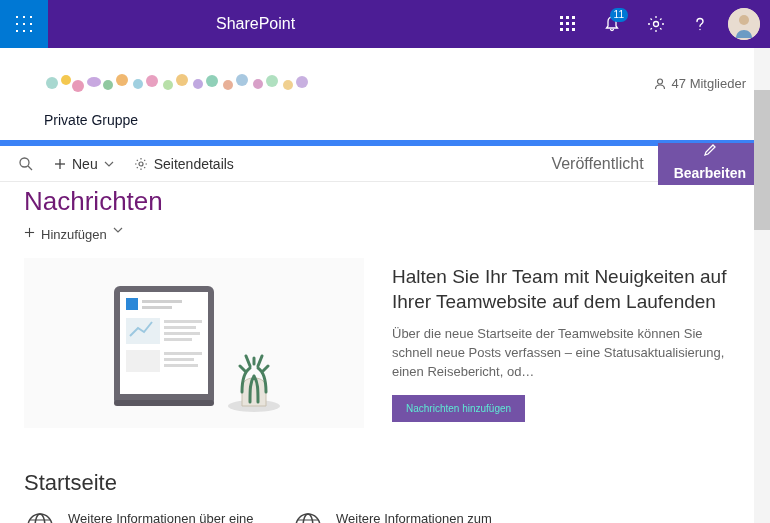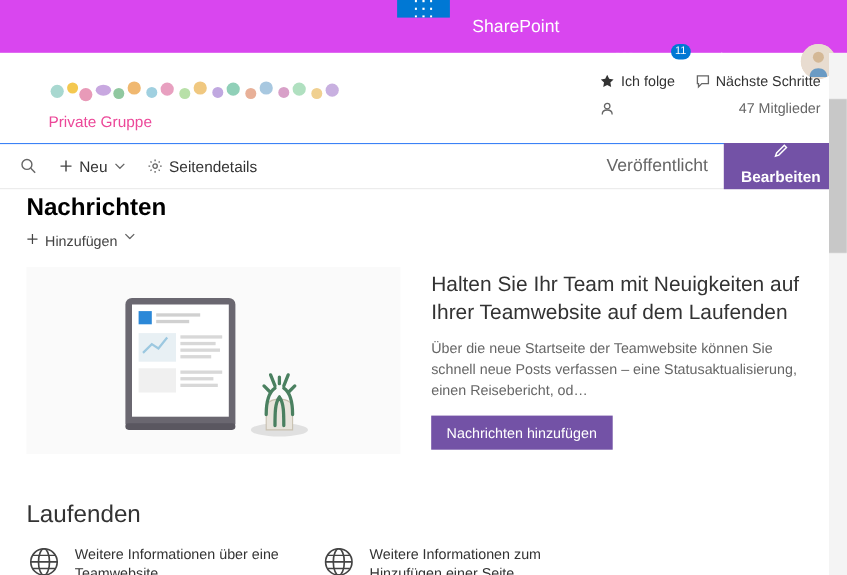--- a/index.html
+++ b/index.html
@@ -1,51 +1,51 @@
 <!DOCTYPE html>
 <html><head>
 <meta charset="utf-8">
 <style>
 * { margin: 0; padding: 0; box-sizing: border-box; font-family: "Segoe UI", Arial, sans-serif; }
 body { width: 770px; height: 523px; overflow: hidden; background: #fff; font-size: 14px; color: #333; }
 
-.suite-bar { height: 48px; background: #d946ef; display: flex; align-items: center; color: #fff; flex-direction: column; }
+.suite-bar { height: 48px; background: #4c1d95; display: flex; align-items: center; color: #fff; }
 .waffle { width: 48px; height: 48px; background: #0078d4; display: flex; align-items: center; justify-content: center; cursor: pointer; }
 .app-name { margin-left: 168px; font-size: 16px; font-weight: 400; }
 .suite-right { margin-left: auto; display: flex; align-items: center; height: 44px; }
 .suite-icon { width: 44px; height: 48px; display: flex; align-items: center; justify-content: center; cursor: pointer; position: relative; }
 .badge { position: absolute; top: 8px; right: 6px; background: #0078d4; border-radius: 8px; font-size: 10px; padding: 0 4px; line-height: 14px; }
 .avatar { width: 32px; height: 32px; border-radius: 50%; background: #e8d8c8; margin: 0 10px 0 6px; overflow: hidden; }
 
 .site-header { display: flex; align-items: flex-start; padding: 18px 24px 12px 24px; }
 .site-logo { width: 64px; height: 64px; background: #027e61; color: #fff; display: flex; align-items: center; justify-content: center; font-size: 20px; font-weight: 400; }
 .site-title-area { margin-left: 20px; }
 .site-decor { width: 270px; height: 26px; margin-top: 4px; }
-.site-desc { color: #ec4899; font-size: 14px; margin-top: 6px; }
+.site-desc { color: #0f172a; font-size: 14px; margin-top: 16px; }
 .site-actions { margin-left: auto; text-align: right; }
 .act-row { display: flex; gap: 18px; justify-content: flex-end; font-size: 13px; color: #333; }
 .act-item { display: flex; align-items: center; gap: 5px; cursor: pointer; }
 .members { margin-top: 10px; display: flex; align-items: center; gap: 5px; justify-content: space-between; font-size: 13px; color: #666; }
 
-.command-bar { height: 42px; border-top: 1px solid #3b82f6; border-bottom: 1px solid #eaeaea; display: flex; align-items: center; padding: 0 8px; }
+.command-bar { height: 42px; border-top: 6px solid #3b82f6; border-bottom: 1px solid #eaeaea; display: flex; align-items: center; padding: 0 8px; }
 .cmd { display: flex; align-items: center; gap: 6px; padding: 0 10px; height: 42px; cursor: pointer; font-size: 14px; color: #333; }
 .cmd-right { margin-left: auto; display: flex; align-items: center; }
 .status { color: #666; font-size: 16px; padding: 0 14px; }
 .edit-btn { background: #7352a6; color: #fff; height: 42px; display: flex; align-items: center; gap: 8px; padding: 0 16px; cursor: pointer; font-weight: 600; font-size: 14px; flex-direction: column; }
 
 .content { padding: 4px 24px 0 24px; height: 350px; overflow-y: auto; }
-.section-title { font-size: 22px; font-weight: 700; color: #000000; margin-bottom: 8px; }
+.section-title { font-size: 26px; font-weight: 400; color: #701a75; margin-bottom: 8px; }
 .add-btn { display: inline-flex; gap: 6px; font-size: 13px; color: #444; cursor: pointer; margin-bottom: 12px; }
 
 .news-row { display: flex; gap: 28px; align-items: center; margin-top: 4px; }
 .illus-box { width: 340px; height: 170px; background: #fafafa; display: flex; align-items: center; justify-content: center; }
 .news-text { flex: 1; }
 .news-heading { font-size: 19px; font-weight: 300; color: #333; line-height: 1.35; margin-bottom: 10px; }
 .news-desc { font-size: 13px; color: #666; line-height: 1.45; margin-bottom: 14px; }
-.news-btn { background: #7352a6; color: #ffffff; border: none; padding: 8px 14px; font-size: 13px; cursor: pointer; }
+.news-btn { background: #7352a6; color: #5eead4; border: none; padding: 8px 14px; font-size: 10px; cursor: pointer; }
 
 .quicklinks-title { font-size: 22px; font-weight: 300; color: #333; margin-top: 42px; margin-bottom: 14px; }
 .ql-row { display: flex; gap: 28px; }
 .ql-item { display: flex; gap: 12px; align-items: flex-start; width: 240px; cursor: pointer; }
 .ql-icon { width: 32px; height: 32px; flex-shrink: 0; }
 .ql-text { font-size: 13px; color: #333; line-height: 1.35; }
 
 .scrollbar { position: absolute; right: 0; top: 48px; width: 16px; bottom: 0; background: #f4f4f4; }
 .thumb { width: 16px; height: 140px; background: #c8c8c8; position: absolute; top: 42px; }
 
@@ -128,34 +128,20 @@
         <circle cx="184" cy="15" r="5" fill="#e8b098"></circle>
         <circle cx="198" cy="10" r="6" fill="#a8c8e0"></circle>
         <circle cx="214" cy="14" r="5" fill="#d8a0c8"></circle>
         <circle cx="228" cy="11" r="6" fill="#b0e0c0"></circle>
         <circle cx="244" cy="15" r="5" fill="#f0d090"></circle>
         <circle cx="258" cy="12" r="6" fill="#c8b0e0"></circle>
     </svg>
     <div class="site-desc">Private Gruppe</div>
   </div>
   <div class="site-actions">
-    <div class="act-row">
-      <div class="act-item">
-        <svg width="14" height="14" viewBox="0 0 14 14">
-            <path d="M7 1l1.8 3.7 4 .6-2.9 2.8.7 4L7 10.2 3.4 12l.7-4L1.2 5.3l4-.6z" fill="#333"></path>
-          </svg>
-        <span>Ich folge</span>
-      </div>
-      <div class="act-item">
-        <svg width="14" height="14" viewBox="0 0 14 14">
-            <path d="M2 2h10v7H6l-3 3V9H2z" fill="none" stroke="#666" stroke-width="1.2"></path>
-          </svg>
-        <span>Nächste Schritte</span>
-      </div>
-    </div>
     <div class="members">
       <svg width="14" height="14" viewBox="0 0 14 14">
           <circle cx="7" cy="4.5" r="2.5" fill="none" stroke="#666" stroke-width="1.2"></circle>
           <path d="M2.5 12c0-2.5 2-4 4.5-4s4.5 1.5 4.5 4" fill="none" stroke="#666" stroke-width="1.2"></path>
         </svg>
       <span>47 Mitglieder</span>
     </div>
   </div>
 </div>
 
@@ -231,21 +217,21 @@
         <path d="M190 108c-4 6-4 14-4 26M190 108c4 6 4 14 4 26M186 100c-6 4-8 12-8 24M194 100c6 4 8 12 8 24M190 96v-6M182 104l-6-6M198 104l6-6M186 98l-4-10M194 98l4-10" stroke="#4a8060" stroke-width="3" stroke-linecap="round" fill="none"></path>
       </svg>
     </div>
     <div class="news-text">
       <div class="news-heading">Halten Sie Ihr Team mit Neuigkeiten auf Ihrer Teamwebsite auf dem Laufenden</div>
       <div class="news-desc">Über die neue Startseite der Teamwebsite können Sie schnell neue Posts verfassen – eine Statusaktualisierung, einen Reisebericht, od…</div>
       <button class="news-btn">Nachrichten hinzufügen</button>
     </div>
   </div>
 
-  <div class="quicklinks-title">Laufenden</div>
+  <div class="quicklinks-title">Startseite</div>
   <div class="ql-row">
     <div class="ql-item">
       <svg class="ql-icon" viewBox="0 0 32 32">
           <circle cx="16" cy="16" r="12" fill="none" stroke="#444" stroke-width="1.5"></circle>
           <ellipse cx="16" cy="16" rx="5" ry="12" fill="none" stroke="#444" stroke-width="1.5"></ellipse>
           <line x1="4" y1="16" x2="28" y2="16" stroke="#444" stroke-width="1.5"></line>
           <path d="M6 10h20M6 22h20" stroke="#444" stroke-width="1.2"></path>
         </svg>
       <div class="ql-text">Weitere Informationen über eine Teamwebsite</div>
     </div>

